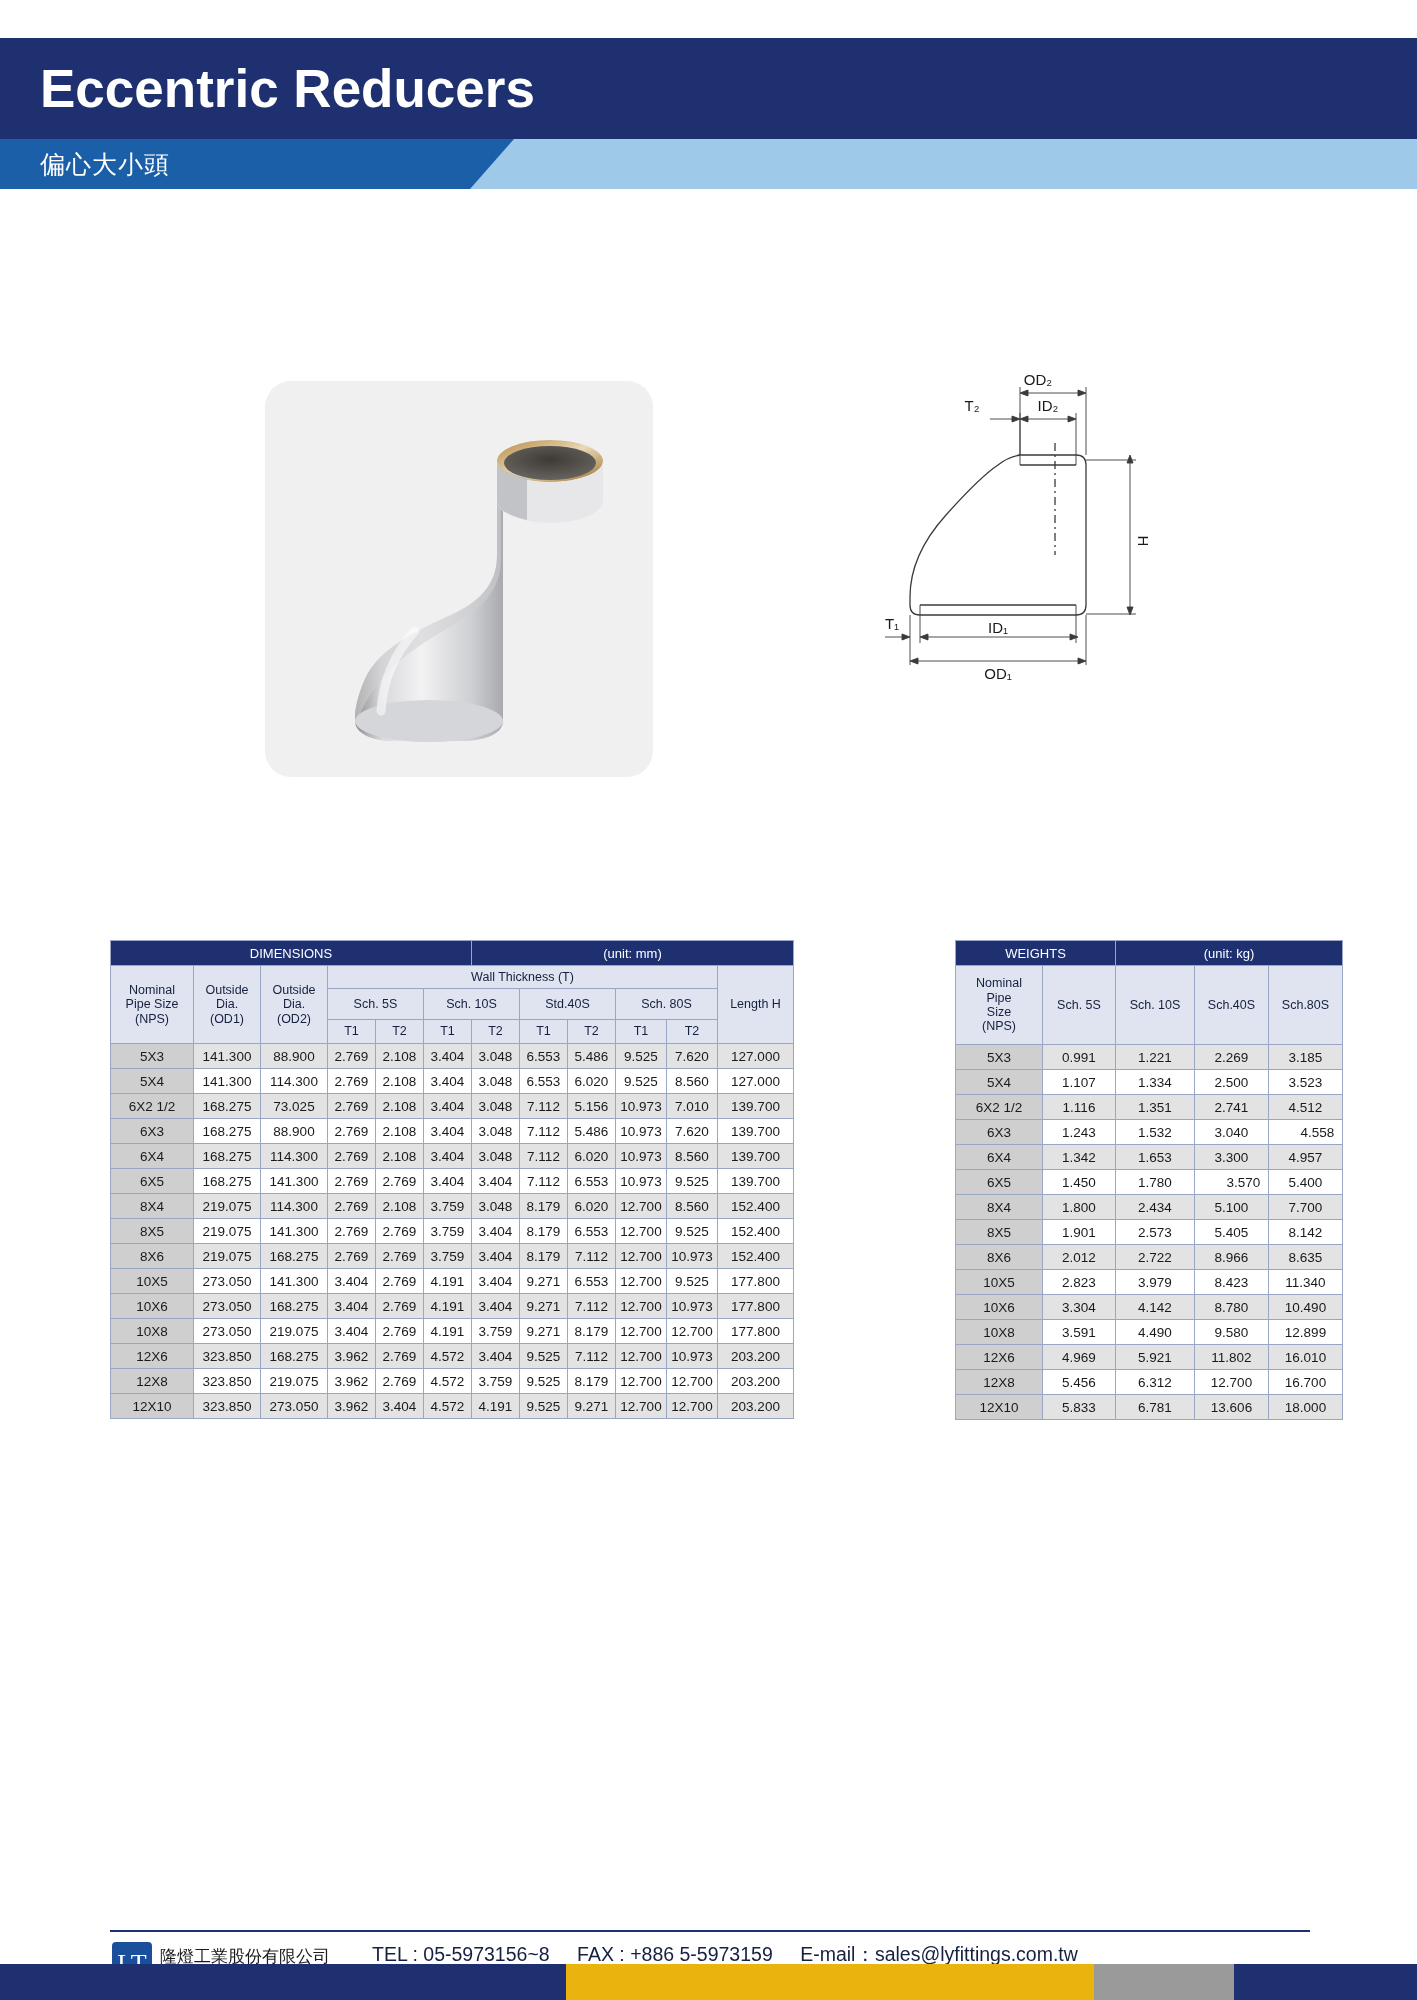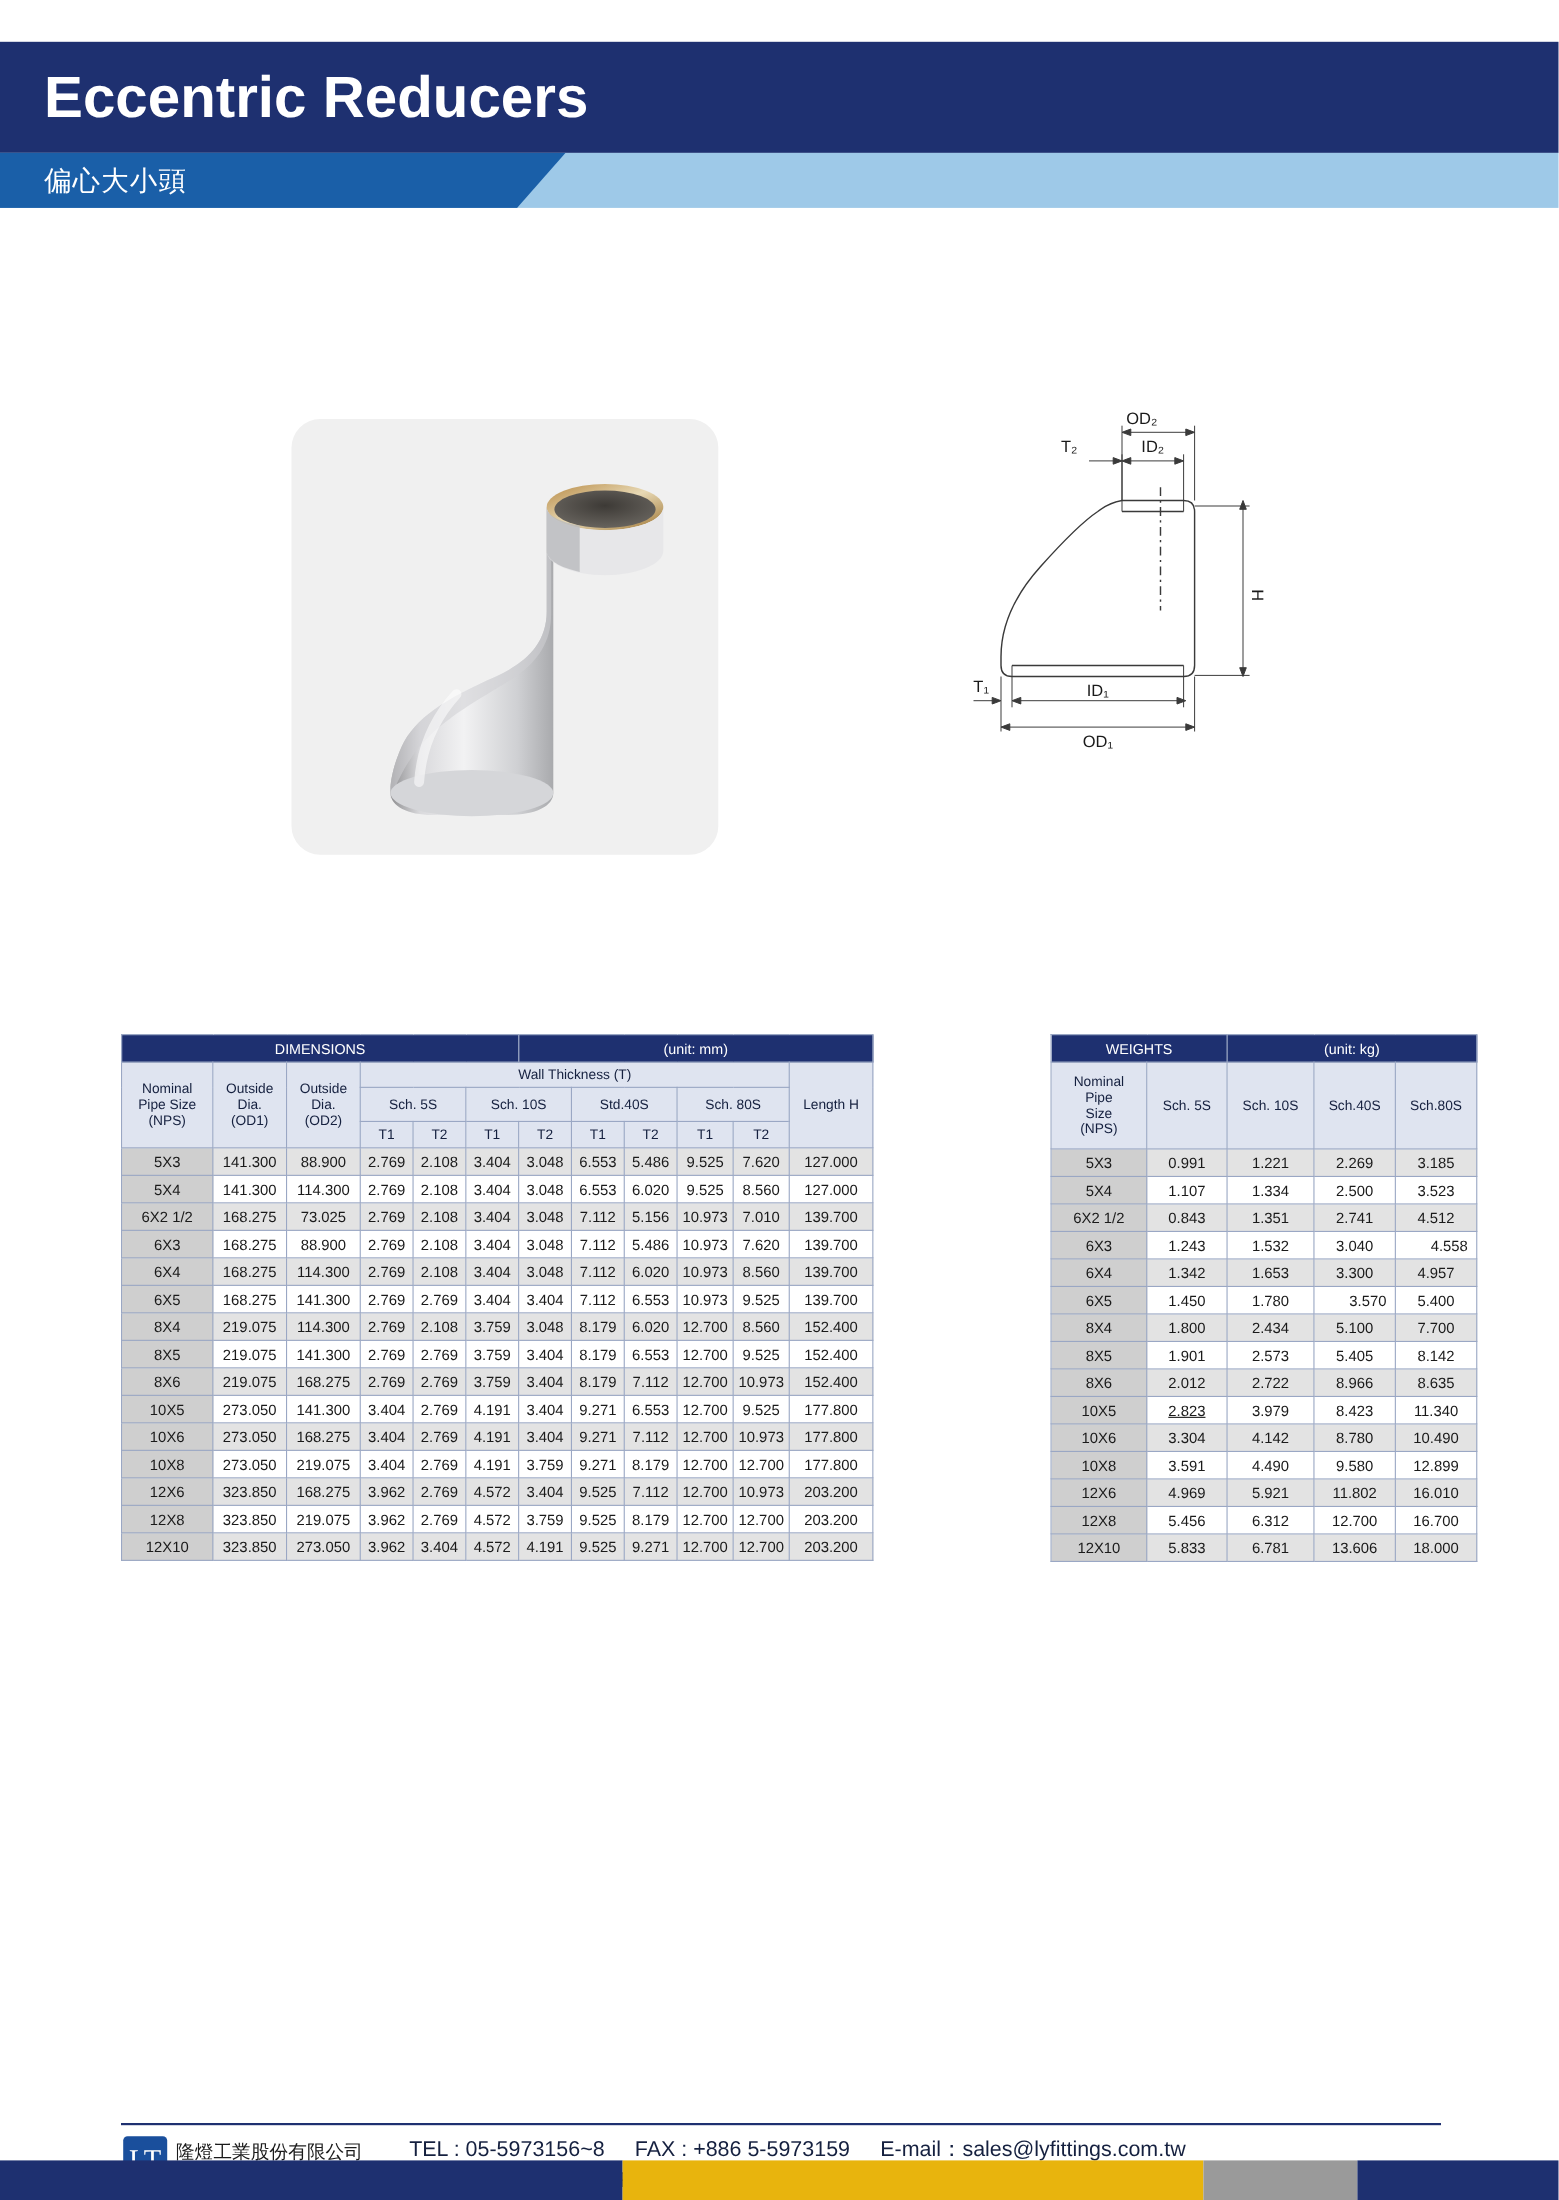--- a/index.html
+++ b/index.html
@@ -532,21 +532,21 @@
       </tr>
       <tr class="row-white">
         <td class="firstcol" style="height: 24px;">5X4</td>
         <td style="height: 24px;">1.107</td>
         <td style="height: 24px;">1.334</td>
         <td style="height: 24px;">2.500</td>
         <td style="height: 24px;">3.523</td>
       </tr>
       <tr class="row-gray">
         <td class="firstcol" style="height: 24px;">6X2 1/2</td>
-        <td style="height: 24px;">0.843</td>
+        <td style="height: 24px;">1.116</td>
         <td style="height: 24px;">1.351</td>
         <td style="height: 24px;">2.741</td>
         <td style="height: 24px;">4.512</td>
       </tr>
       <tr class="row-white">
         <td class="firstcol" style="height: 24px;">6X3</td>
         <td style="height: 24px;">1.243</td>
         <td style="height: 24px;">1.532</td>
         <td style="height: 24px;">3.040</td>
         <td style="height: 24px; padding-left: 24px;">4.558</td>
@@ -581,21 +581,21 @@
       </tr>
       <tr class="row-gray">
         <td class="firstcol" style="height: 24px;">8X6</td>
         <td style="height: 24px;">2.012</td>
         <td style="height: 24px;">2.722</td>
         <td style="height: 24px;">8.966</td>
         <td style="height: 24px;">8.635</td>
       </tr>
       <tr class="row-white">
         <td class="firstcol" style="height: 24px;">10X5</td>
-        <td style="height: 24px; text-decoration: underline;">2.823</td>
+        <td style="height: 24px;">2.823</td>
         <td style="height: 24px;">3.979</td>
         <td style="height: 24px;">8.423</td>
         <td style="height: 24px;">11.340</td>
       </tr>
       <tr class="row-gray">
         <td class="firstcol" style="height: 24px;">10X6</td>
         <td style="height: 24px;">3.304</td>
         <td style="height: 24px;">4.142</td>
         <td style="height: 24px;">8.780</td>
         <td style="height: 24px;">10.490</td>

